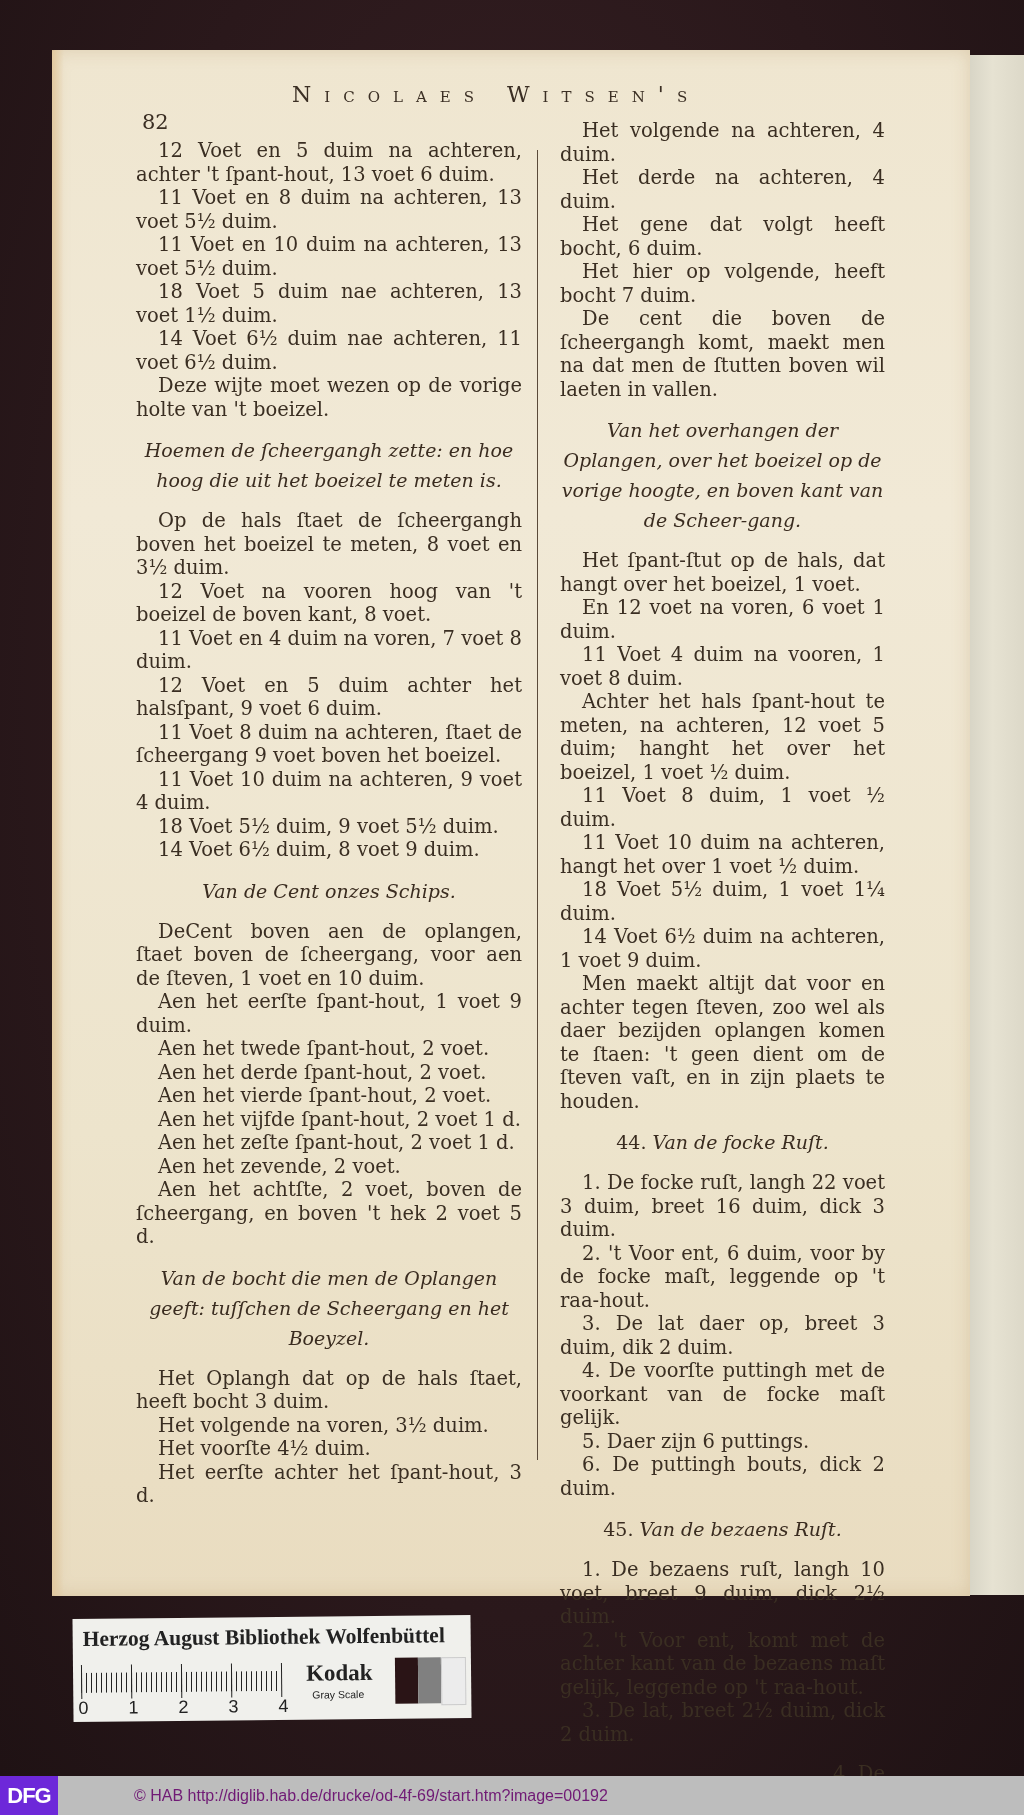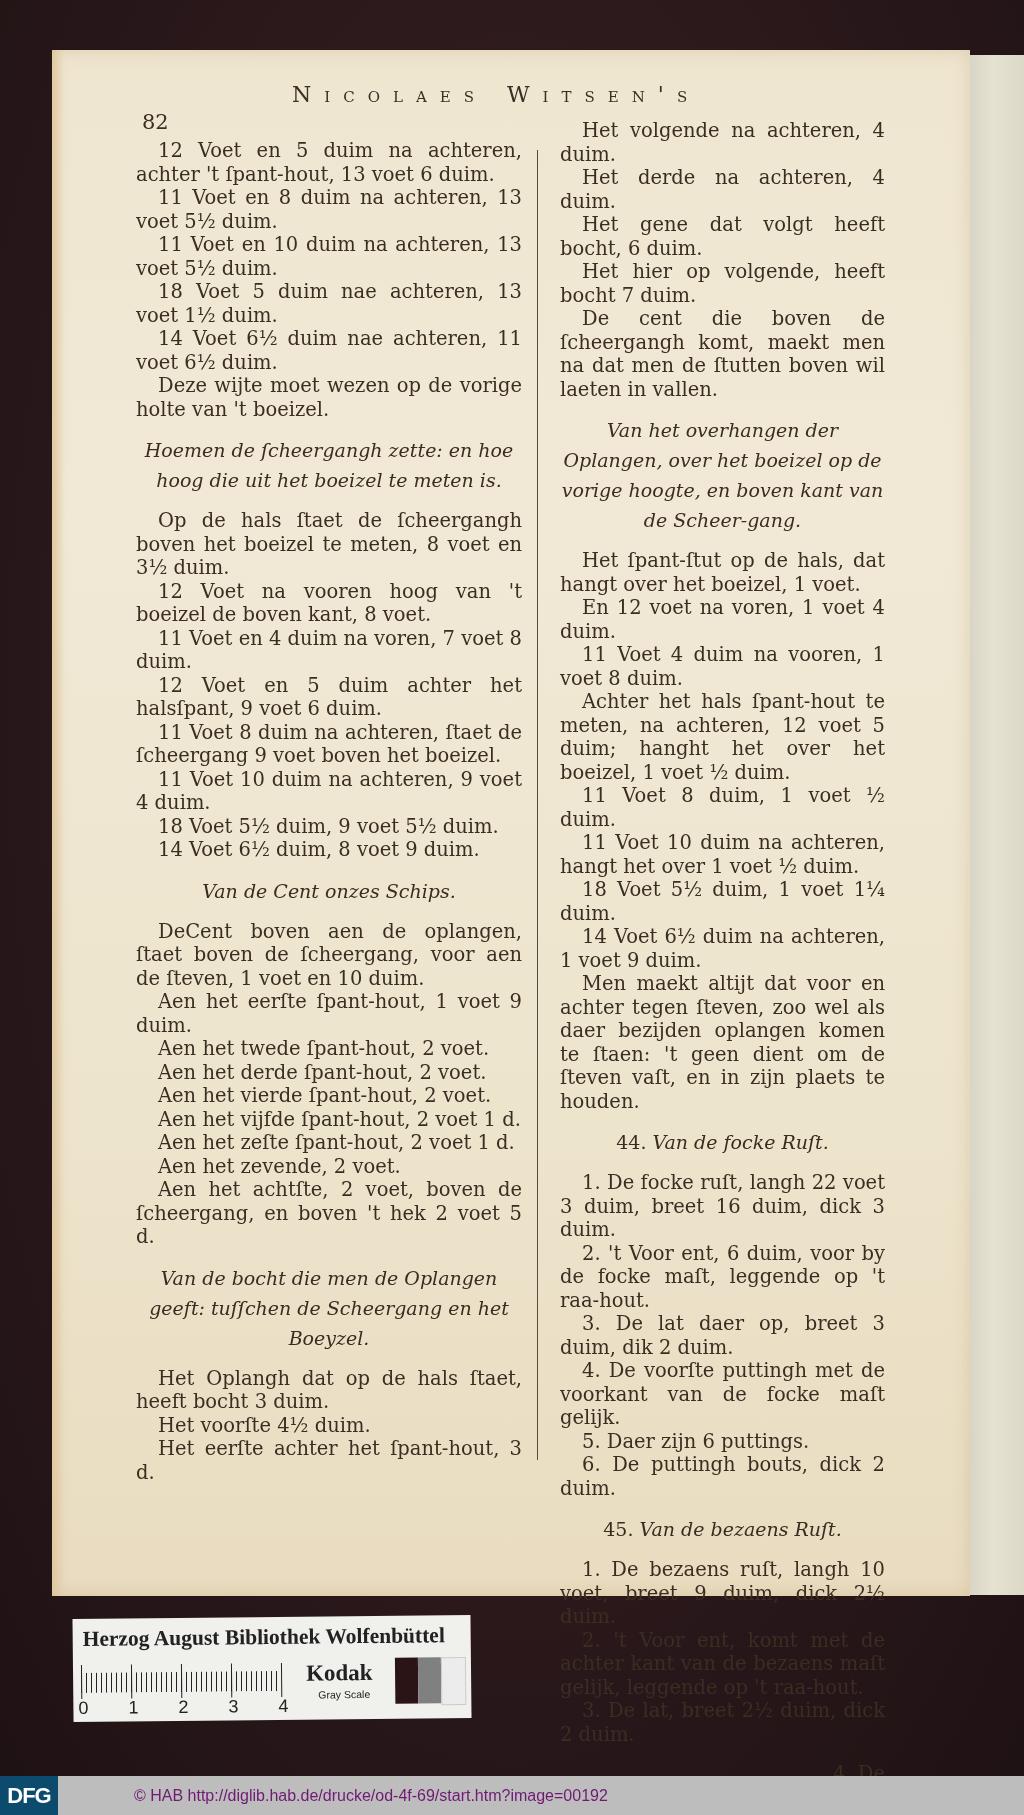--- a/index.html
+++ b/index.html
@@ -73,31 +73,31 @@
   }
   .ruler-label {
     position: absolute; top: 33px; font-family: "Liberation Sans", sans-serif;
     font-size: 18px; color: #222;
   }
   .kodak {
     position: absolute; left: 233px; top: 44px; font-family: Liberation Serif, serif;
     font-weight: bold; font-size: 23px; color: #222;
   }
   .kodak-sub {
-    position: absolute; left: 245px; top: 72px; font-family: "Liberation Sans", sans-serif;
+    position: absolute; left: 239px; top: 72px; font-family: "Liberation Sans", sans-serif;
     font-size: 10.5px; color: #222;
   }
   .gray-swatches { position: absolute; left: 322px; top: 42px; height: 46px; display: flex; }
   .gray-swatches div { width: 23px; height: 46px; }
   .footer {
     position: absolute; left: 0; top: 1776px; width: 1024px; height: 39px;
     background: #bdbdbd; display: flex; align-items: center;
   }
   .dfg-logo {
-    width: 58px; height: 39px; background: #0c4a6e; color: #fff;
+    width: 58px; height: 39px; background: #6d28d9; color: #fff;
     font-family: "Liberation Sans", sans-serif; font-weight: bold; font-size: 22px;
     display: flex; align-items: center; justify-content: center; letter-spacing: -1px;
   }
   .footer-text {
     margin-left: 76px; font-family: "Liberation Sans", sans-serif; font-size: 16px; color: #701a75;
   }
 </style>
 </head>
 <body>
 
@@ -142,35 +142,36 @@
   <p class="para">Aen het derde ſpant-hout, 2 voet.</p>
   <p class="para">Aen het vierde ſpant-hout, 2 voet.</p>
   <p class="para">Aen het vijfde ſpant-hout, 2 voet 1 d.</p>
   <p class="para">Aen het zeſte ſpant-hout, 2 voet 1 d.</p>
   <p class="para">Aen het zevende, 2 voet.</p>
   <p class="para">Aen het achtſte, 2 voet, boven de ſcheergang, en boven 't hek 2 voet 5 d.</p>
 
   <div class="heading">Van de bocht die men de Oplangen geeft: tuſſchen de Scheergang en het Boeyzel.</div>
 
   <p class="para">Het Oplangh dat op de hals ſtaet, heeft bocht 3 duim.</p>
+  <p class="para">Het volgende na voren, 3½ duim.</p>
   <p class="para">Het voorſte 4½ duim.</p>
   <p class="para">Het eerſte achter het ſpant-hout, 3 d.</p>
 </div>
 
 <div class="column col-right">
   <p class="para">Het volgende na achteren, 4 duim.</p>
   <p class="para">Het derde na achteren, 4 duim.</p>
   <p class="para">Het gene dat volgt heeft bocht, 6 duim.</p>
   <p class="para">Het hier op volgende, heeft bocht 7 duim.</p>
   <p class="para">De cent die boven de ſcheergangh komt, maekt men na dat men de ſtutten boven wil laeten in vallen.</p>
 
   <div class="heading">Van het overhangen der Oplangen, over het boeizel op de vorige hoogte, en boven kant van de Scheer-gang.</div>
 
   <p class="para">Het ſpant-ſtut op de hals, dat hangt over het boeizel, 1 voet.</p>
-  <p class="para">En 12 voet na voren, 1 voet 4 duim.</p>
+  <p class="para">En 12 voet na voren, 6 voet 1 duim.</p>
   <p class="para">11 Voet 4 duim na vooren, 1 voet 8 duim.</p>
   <p class="para">Achter het hals ſpant-hout te meten, na achteren, 12 voet 5 duim; hanght het over het boeizel, 1 voet ½ duim.</p>
   <p class="para">11 Voet 8 duim, 1 voet ½ duim.</p>
   <p class="para">11 Voet 10 duim na achteren, hangt het over 1 voet ½ duim.</p>
   <p class="para">18 Voet 5½ duim, 1 voet 1¼ duim.</p>
   <p class="para">14 Voet 6½ duim na achteren, 1 voet 9 duim.</p>
   <p class="para">Men maekt altijt dat voor en achter tegen ſteven, zoo wel als daer bezijden oplangen komen te ſtaen: 't geen dient om de ſteven vaſt, en in zijn plaets te houden.</p>
 
   <div class="heading">
     <span class="num">44.</span>

